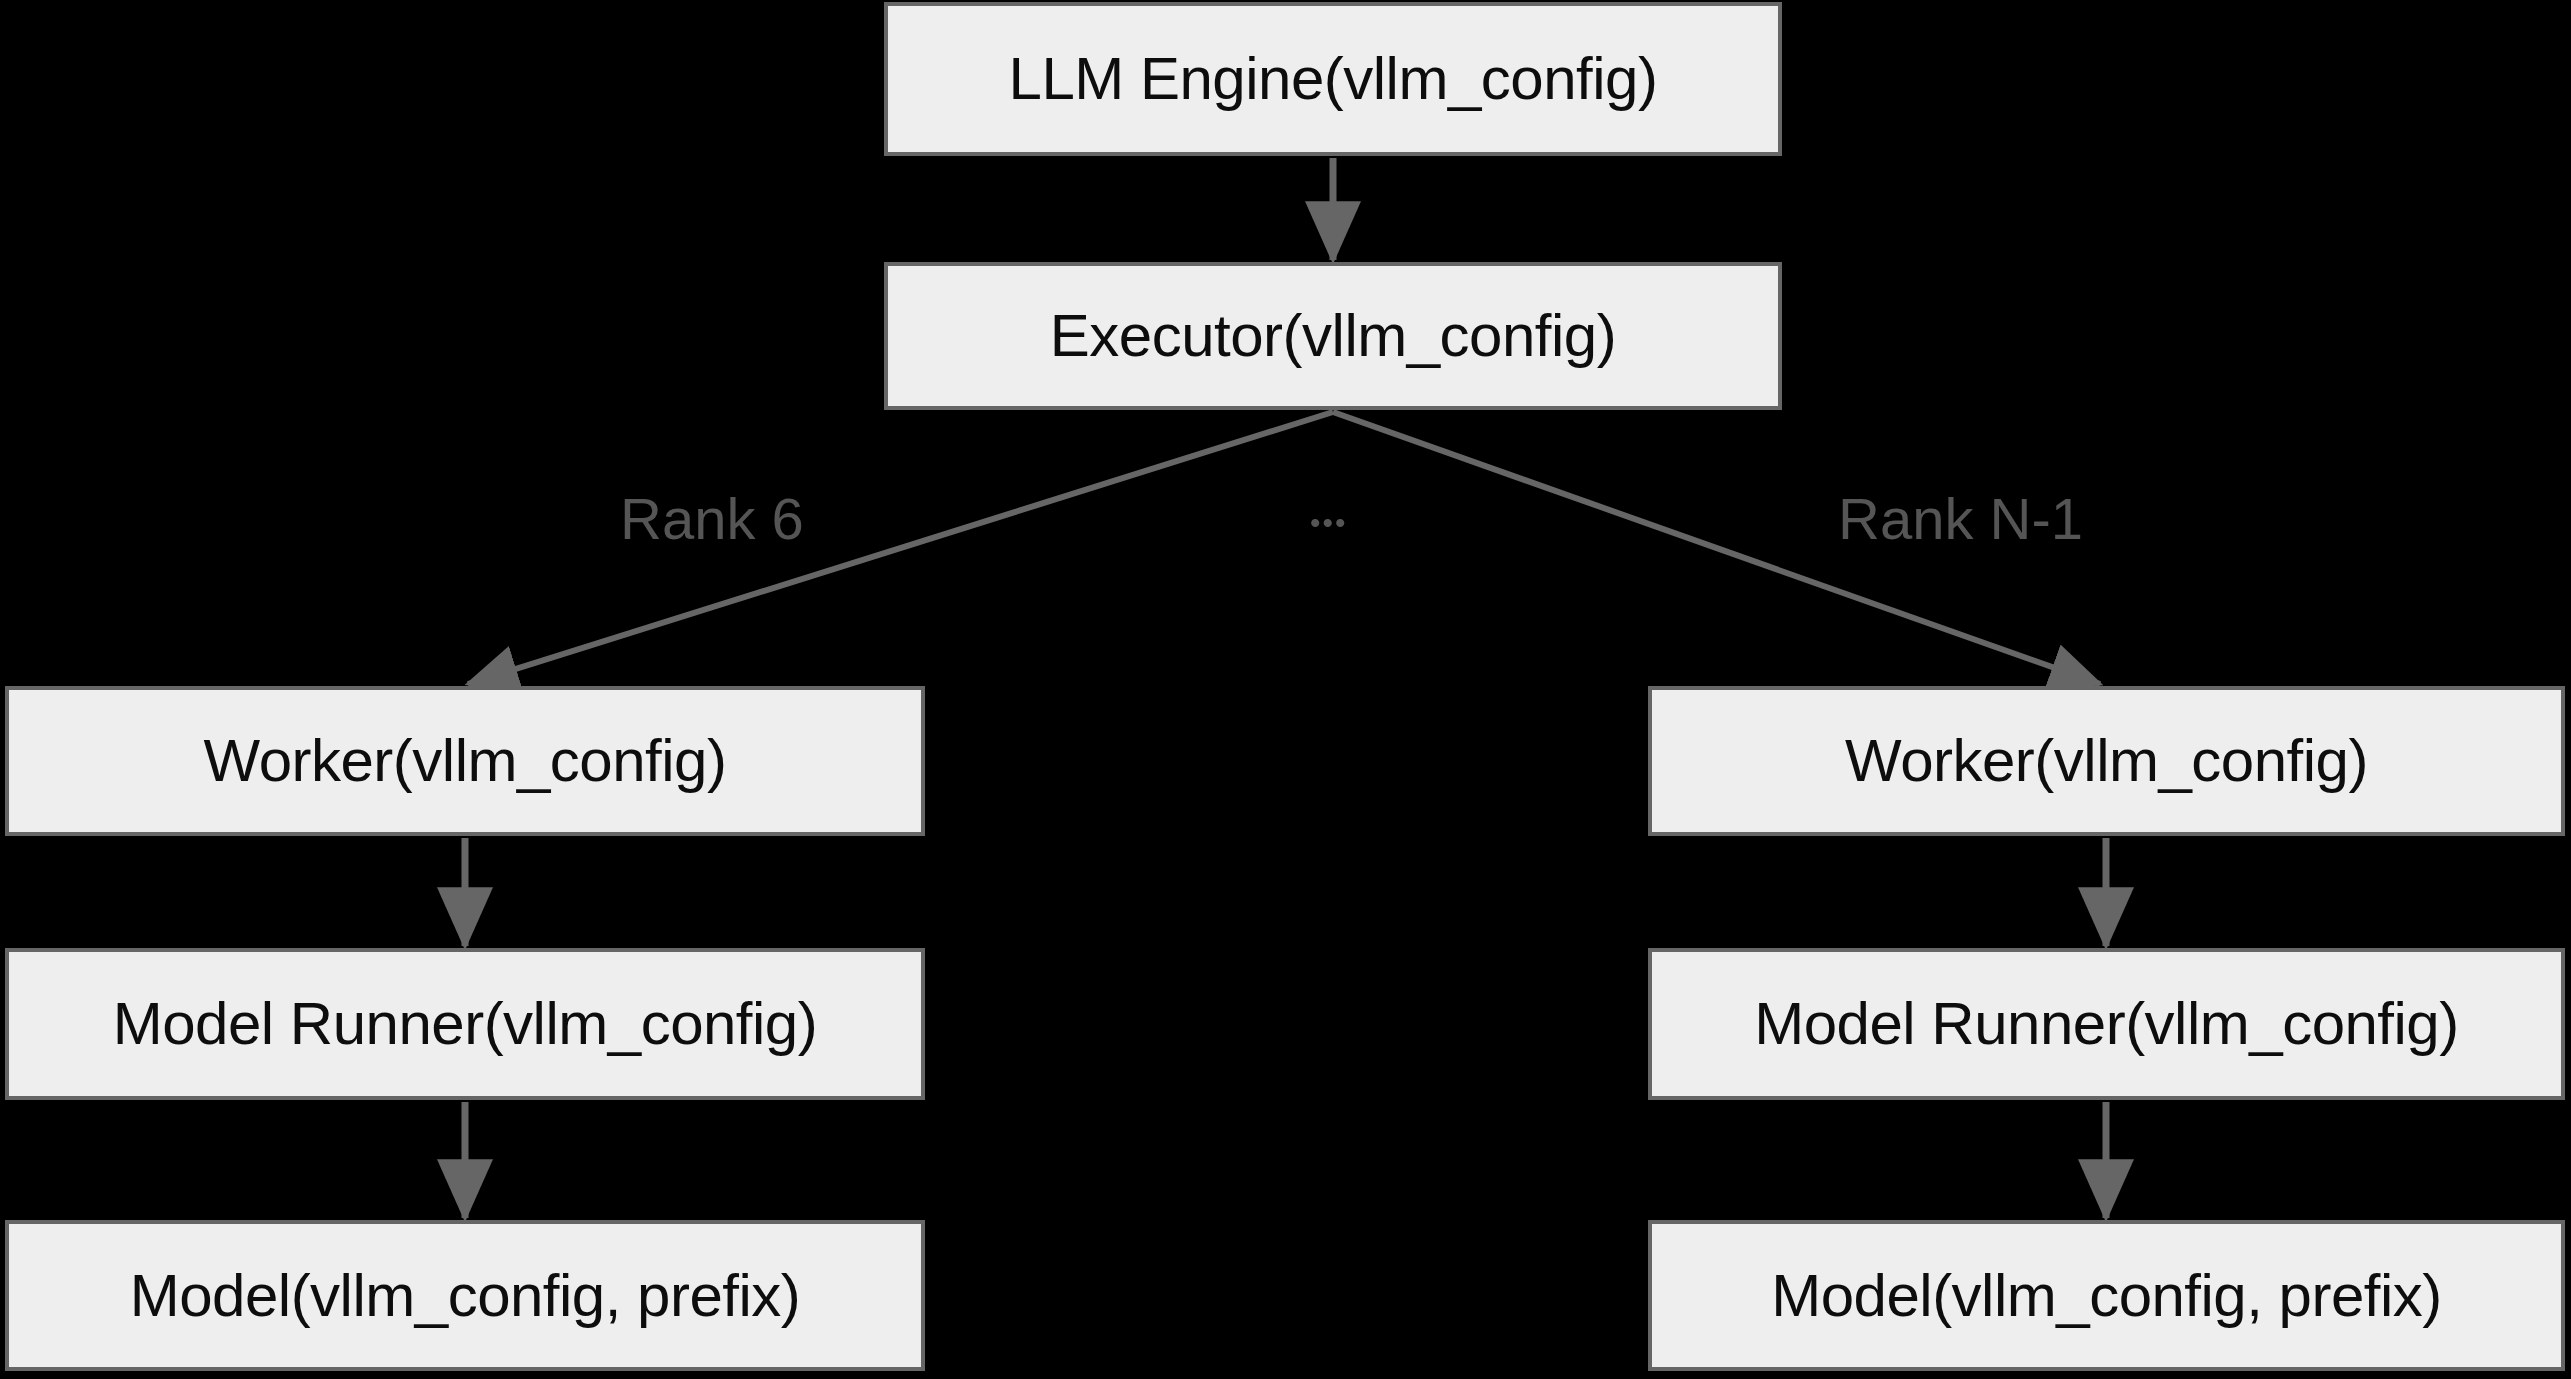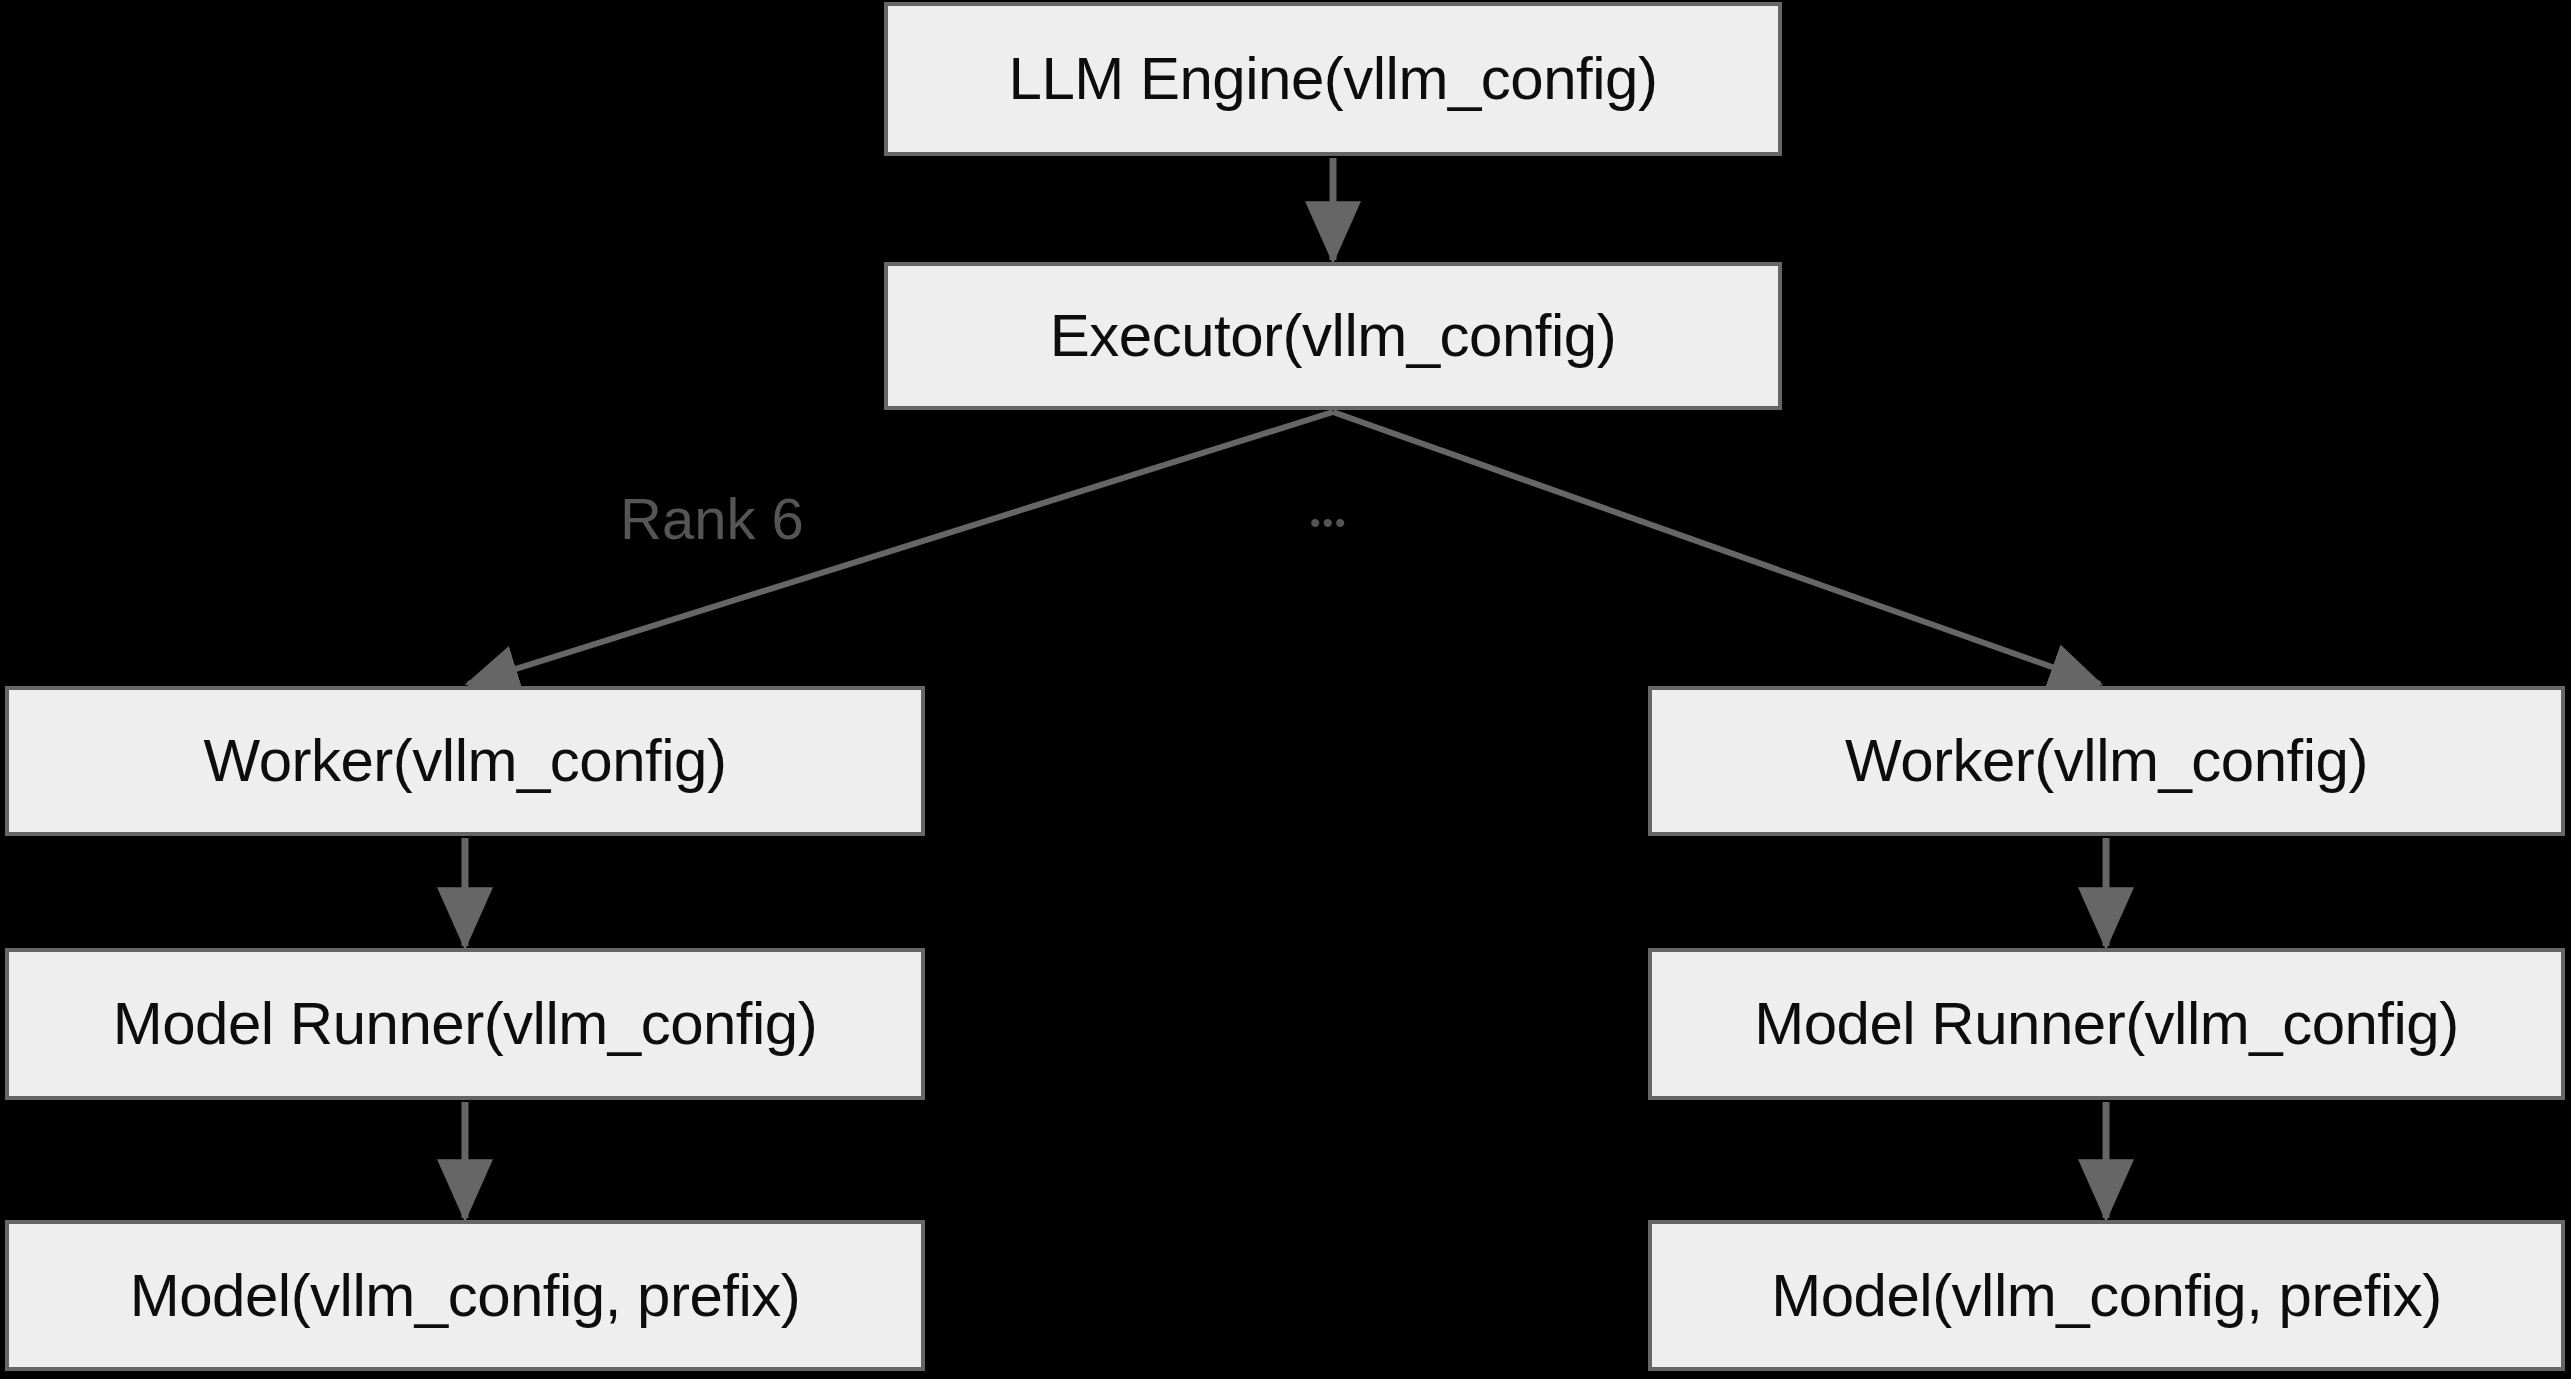--- a/index.html
+++ b/index.html
@@ -105,20 +105,21 @@
 
     <line x1="2106" y1="838" x2="2106" y2="946" stroke="#666666" stroke-width="7" marker-end="url(#arrowhead)"></line>
 
     <line x1="2106" y1="1102" x2="2106" y2="1218" stroke="#666666" stroke-width="7" marker-end="url(#arrowhead)"></line>
   </svg>
 
   <div class="edge-label" id="edge-label-rank0">Rank 6</div>
 
   <div class="edge-label" id="edge-label-ellipsis">•••</div>
 
+  <div class="edge-label" id="edge-label-rankn">Rank N-1</div>
 
   <div class="node" id="node-executor">
     <span class="node-label">Executor(vllm_config)</span>
   </div>
 
   <div class="node" id="node-llm-engine">
     <span class="node-label">LLM Engine(vllm_config)</span>
   </div>
 
   <div class="node" id="node-worker-rank0">

